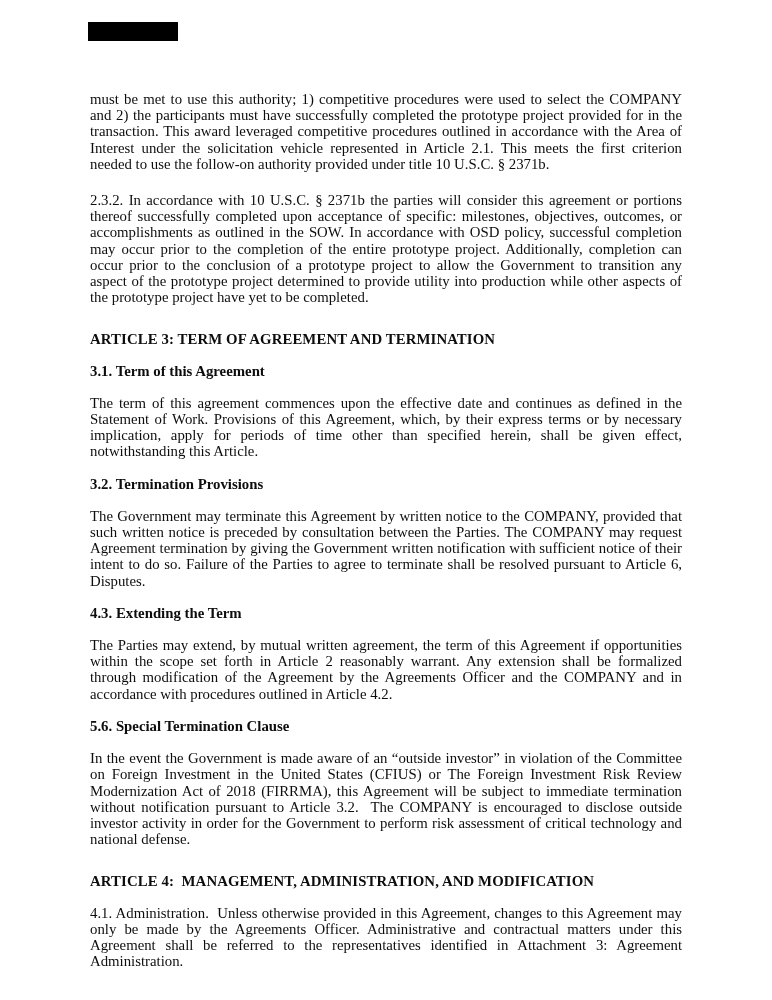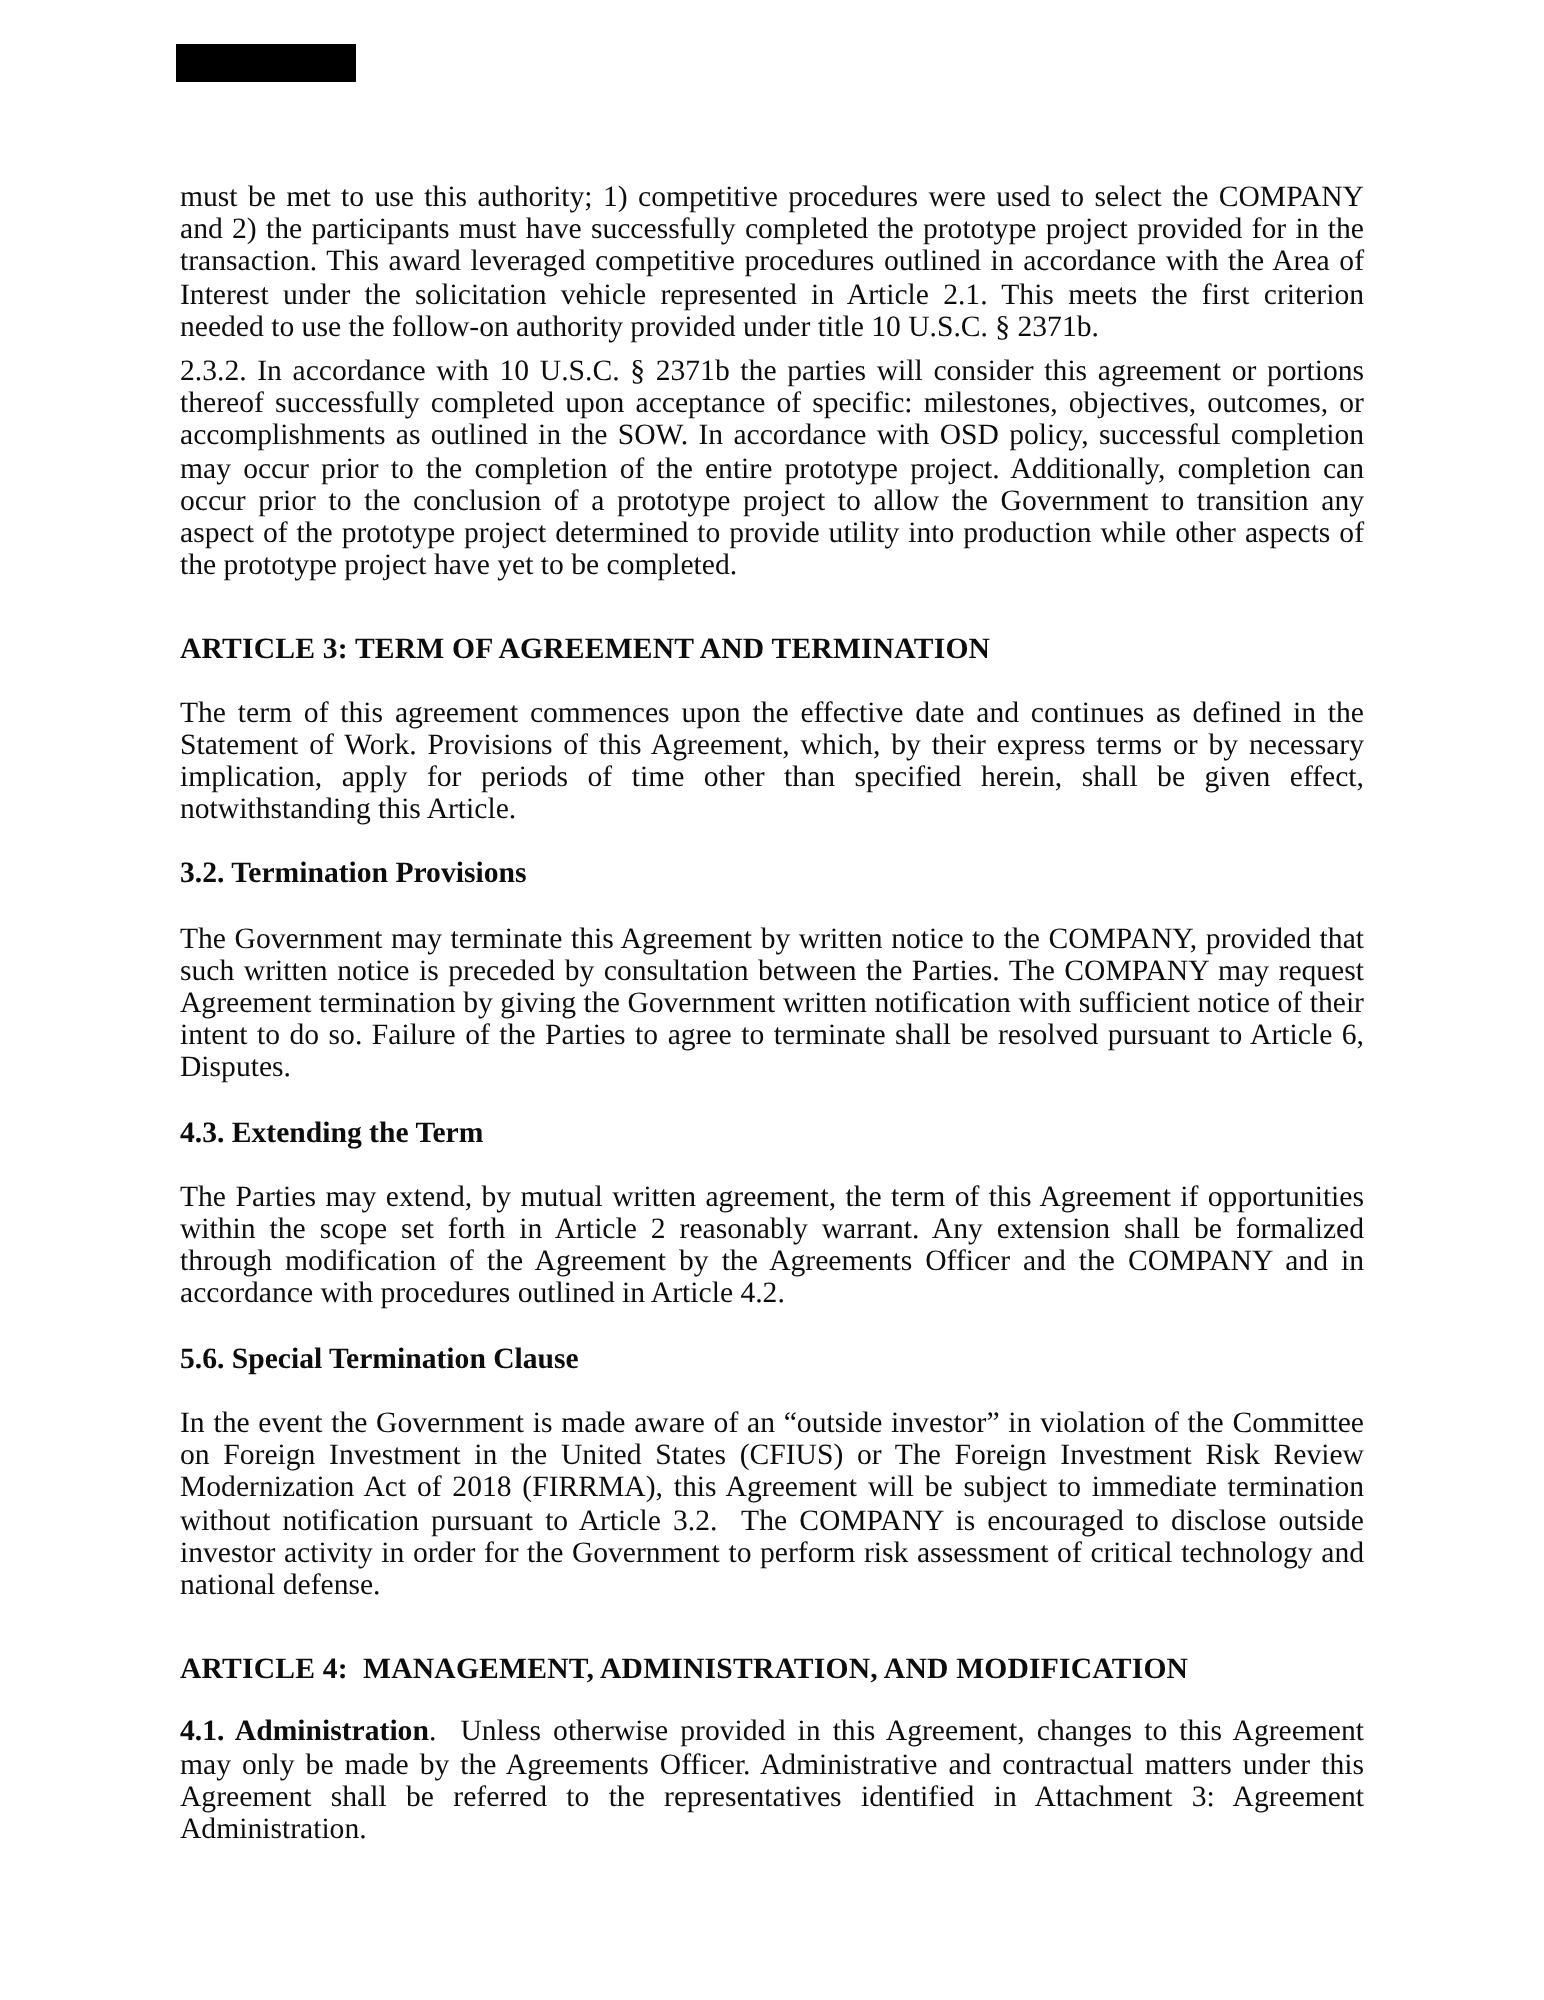--- a/index.html
+++ b/index.html
@@ -30,52 +30,53 @@
     position: absolute;
     left: 90px;
     top: 91px;
     width: 592px;
   }
   .para {
     margin: 0 0 16px 0;
     text-align: justify;
   }
   .para.intro {
-    margin-bottom: 6px;
+    margin-bottom: 20px;
   }
   .article-heading {
     font-weight: bold;
     margin: 26px 0 15px 0;
     text-align: left;
     letter-spacing: 0.1px;
   }
   .section-heading {
     font-weight: bold;
     margin: 0 0 16px 0;
     text-align: left;
   }
   .lead-bold {
-    font-weight: bold;
+    font-weight: normal;
   }
 </style>
 </head>
 <body>
 
 <div class="page">
 
   <div class="redaction"></div>
 
   <div class="content">
 
     <p class="para intro">must be met to use this authority; 1) competitive procedures were used to select the COMPANY and 2) the participants must have successfully completed the prototype project provided for in the transaction. This award leveraged competitive procedures outlined in accordance with the Area of Interest under the solicitation vehicle represented in Article 2.1. This meets the first criterion needed to use the follow-on authority provided under title 10 U.S.C. § 2371b.</p>
 
     <p class="para">2.3.2. In accordance with 10 U.S.C. § 2371b the parties will consider this agreement or portions thereof successfully completed upon acceptance of specific: milestones, objectives, outcomes, or accomplishments as outlined in the SOW. In accordance with OSD policy, successful completion may occur prior to the completion of the entire prototype project. Additionally, completion can occur prior to the conclusion of a prototype project to allow the Government to transition any aspect of the prototype project determined to provide utility into production while other aspects of the prototype project have yet to be completed.</p>
 
     <p class="article-heading">ARTICLE 3: TERM OF AGREEMENT AND TERMINATION</p>
 
+    <p class="section-heading">3.1. Term of this Agreement</p>
 
     <p class="para">The term of this agreement commences upon the effective date and continues as defined in the Statement of Work. Provisions of this Agreement, which, by their express terms or by necessary implication, apply for periods of time other than specified herein, shall be given effect, notwithstanding this Article.</p>
 
     <p class="section-heading">3.2. Termination Provisions</p>
 
     <p class="para">The Government may terminate this Agreement by written notice to the COMPANY, provided that such written notice is preceded by consultation between the Parties. The COMPANY may request Agreement termination by giving the Government written notification with sufficient notice of their intent to do so. Failure of the Parties to agree to terminate shall be resolved pursuant to Article 6, Disputes.</p>
 
     <p class="section-heading">4.3. Extending the Term</p>
 
     <p class="para">The Parties may extend, by mutual written agreement, the term of this Agreement if opportunities within the scope set forth in Article 2 reasonably warrant. Any extension shall be formalized through modification of the Agreement by the Agreements Officer and the COMPANY and in accordance with procedures outlined in Article 4.2.</p>

